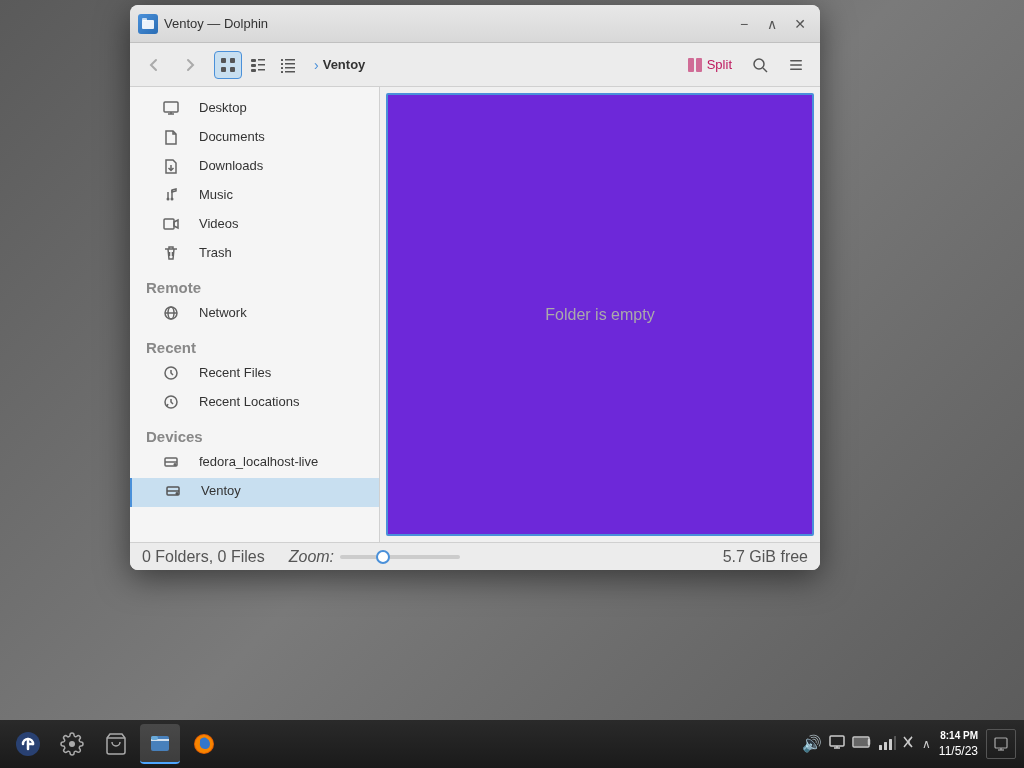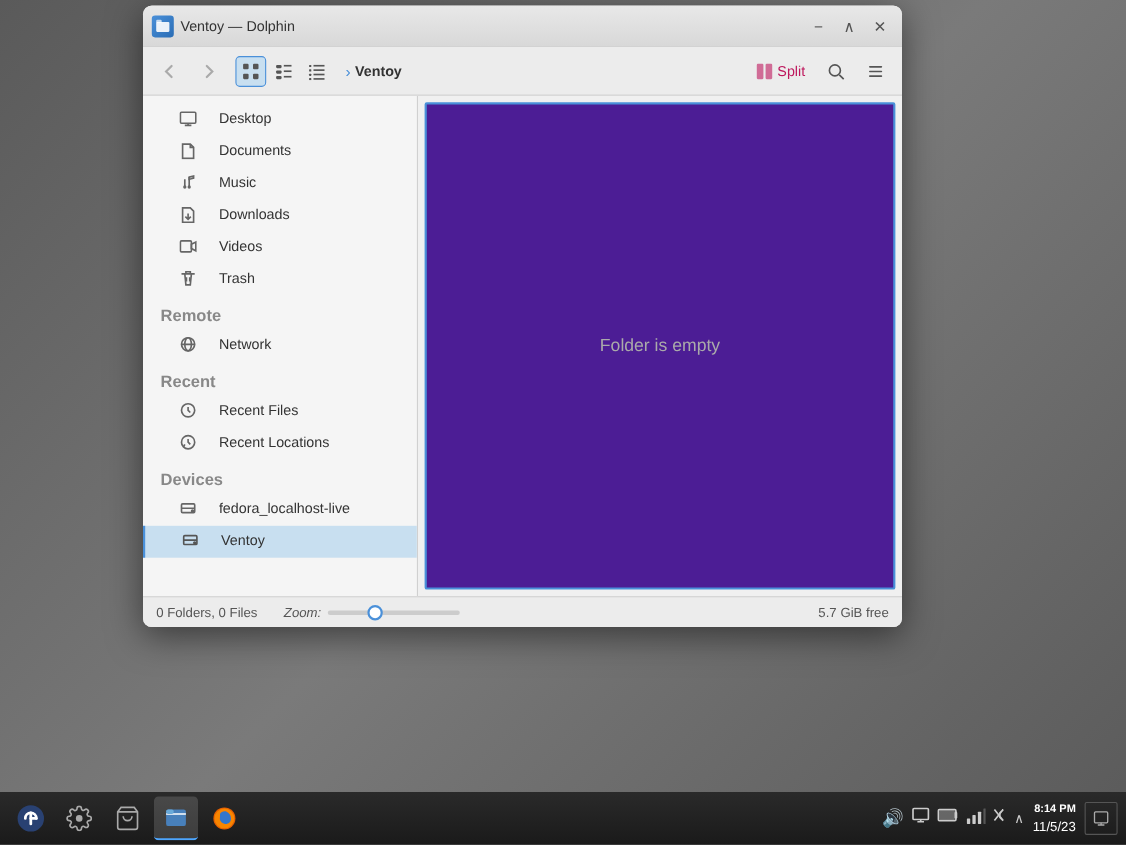--- a/index.html
+++ b/index.html
@@ -301,21 +301,21 @@
       font-size: 14px;
       color: #666;
       width: 18px;
       text-align: center;
       flex-shrink: 0;
     }
 
     
     .file-area {
       flex: 1;
-      background: #4c1d95;
+      background: #6d28d9;
       border: 2px solid #4a90d9;
       display: flex;
       align-items: center;
       justify-content: center;
       margin: 6px;
       border-radius: 2px;
     }
 
     .empty-folder-text {
       color: #aaa;
@@ -324,21 +324,21 @@
 
     
     .statusbar {
       height: 28px;
       background: #ececec;
       border-top: 1px solid #d0d0d0;
       display: flex;
       align-items: center;
       padding: 0 12px;
       gap: 16px;
-      font-size: 12px;
+      font-size: 16px;
       color: #555;
     }
 
     .zoom-control {
       display: flex;
       align-items: center;
       gap: 6px;
       margin-left: 8px;
       font-style: italic;
     }
@@ -492,38 +492,38 @@
               <path d="M3 2h7l3 3v10H3z"></path>
               <path d="M10 2v3h3"></path>
             </svg>
           </span>
           <span>Documents</span>
         </div>
 
         <div class="sidebar-item">
           <span class="sidebar-icon">
             <svg class="icon-svg" viewBox="0 0 16 16" fill="none" stroke="#666" stroke-width="1.5">
+              <path d="M3 2h7l3 3v10H3z"></path>
+              <path d="M8 7v5M5.5 10l2.5 2.5 2.5-2.5"></path>
+            </svg>
+          </span>
+          <span>Downloads</span>
+        </div>
+
+        <div class="sidebar-item">
+          <span class="sidebar-icon">
+            <svg class="icon-svg" viewBox="0 0 16 16" fill="none" stroke="#666" stroke-width="1.5">
               <path d="M9 3v8"></path>
               <path d="M5 5v6"></path>
               <path d="M9 3l4-1v2l-4 1z"></path>
               <circle cx="5" cy="12" r="1.5" fill="#666" stroke="none"></circle>
               <circle cx="9" cy="12" r="1.5" fill="#666" stroke="none"></circle>
             </svg>
           </span>
           <span>Music</span>
-        </div>
-
-        <div class="sidebar-item">
-          <span class="sidebar-icon">
-            <svg class="icon-svg" viewBox="0 0 16 16" fill="none" stroke="#666" stroke-width="1.5">
-              <path d="M3 2h7l3 3v10H3z"></path>
-              <path d="M8 7v5M5.5 10l2.5 2.5 2.5-2.5"></path>
-            </svg>
-          </span>
-          <span>Downloads</span>
         </div>
 
 
         <div class="sidebar-item">
           <span class="sidebar-icon">
             <svg class="icon-svg" viewBox="0 0 16 16" fill="none" stroke="#666" stroke-width="1.5">
               <rect x="1" y="3" width="10" height="10" rx="1"></rect>
               <path d="M11 6l4-2v8l-4-2z"></path>
             </svg>
           </span>

